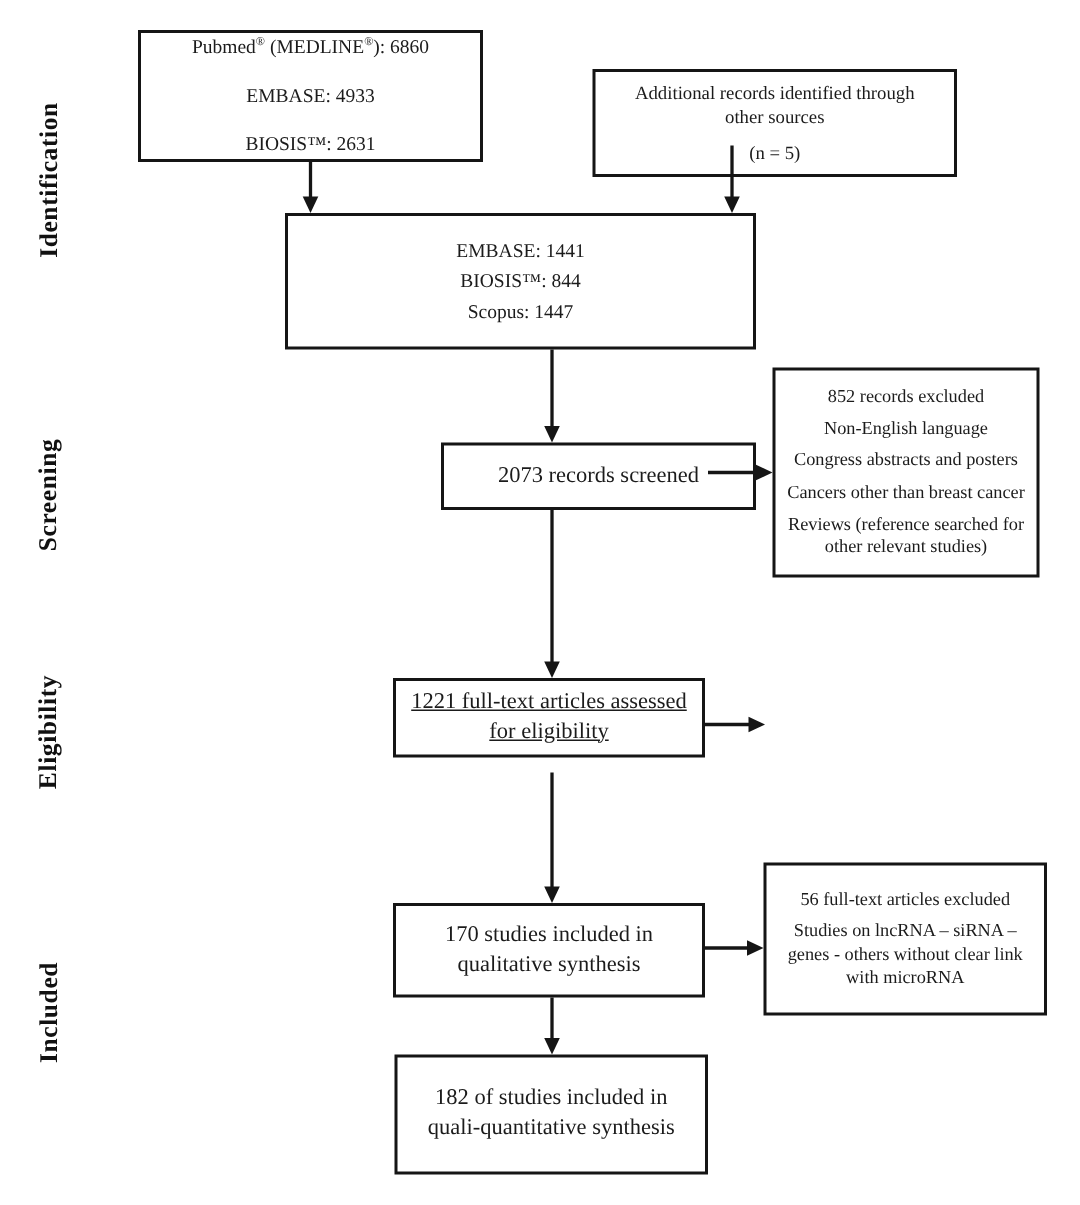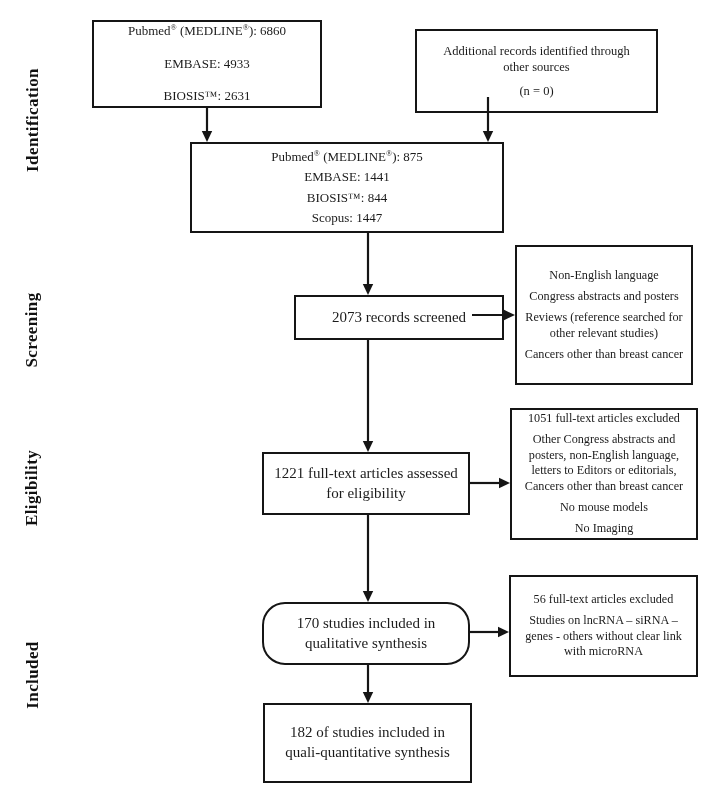--- a/index.html
+++ b/index.html
@@ -36,27 +36,27 @@
   .db { font-size: 13px; }
   .db .line { line-height: 20.5px; }
   .addl { font-size: 12.5px; padding: 2px 14px; }
   .addl .line { line-height: 16px; margin: 4px 0; }
   .main { font-size: 15px; line-height: 1.32; padding: 2px 8px; }
   .excl { font-size: 12.2px; padding: 3px 6px; }
   .excl .line { line-height: 1.28; margin: 2.8px 0; }
   sup { font-size: 62%; vertical-align: super; line-height: 0; }
   
   #box-databases-identified { left: 92px;  top: 20px;  width: 230px; height: 88px; gap: 12px; }
-  #box-additional-records   { left: 395px; top: 29px;  width: 243px; height: 84px; margin-left: 20px; }
+  #box-additional-records   { left: 395px; top: 46px;  width: 243px; height: 72px; }
   #box-databases-screened   { left: 190px; top: 142px; width: 314px; height: 91px; }
   #box-records-screened     { left: 262px; top: 295px; width: 210px; height: 45px; margin-left: 32px; }
   #box-records-excluded     { left: 515px; top: 245px; width: 178px; height: 140px; }
-  #box-fulltext-assessed    { left: 262px; top: 452px; width: 208px; height: 63px; }
+  #box-fulltext-assessed    { left: 262px; top: 452px; width: 208px; height: 53px; text-decoration: underline; }
   #box-fulltext-excluded    { left: 510px; top: 408px; width: 188px; height: 132px; }
-  #box-qualitative          { left: 262px; top: 602px; width: 208px; height: 63px; border-radius: 23px; }
+  #box-qualitative          { left: 262px; top: 602px; width: 208px; height: 63px; }
   #box-56-excluded          { left: 509px; top: 575px; width: 189px; height: 102px; }
   #box-quantitative         { left: 263px; top: 703px; width: 209px; height: 80px; }
   
   #vlabel-identification { left: 33px; top: 120px; }
   #vlabel-screening      { left: 32px; top: 330px; }
   #vlabel-eligibility    { left: 32px; top: 488px; }
   #vlabel-included       { left: 33px; top: 675px; }
   #arrows { position: absolute; left: 0; top: 0; pointer-events: none; }
   #arrows line { stroke: #151515; stroke-width: 2.2; }
   #arrows polygon { fill: #151515; }
@@ -71,42 +71,36 @@
   <div class="vlabel" id="vlabel-eligibility">Eligibility</div>
   <div class="vlabel" id="vlabel-included">Included</div>
 
   <div class="fbox db" id="box-databases-identified">
       <div class="line">Pubmed<sup>®</sup> (MEDLINE<sup>®</sup>): 6860</div>
       <div class="line">EMBASE: 4933</div>
       <div class="line">BIOSIS™: 2631</div>
     </div>
   <div class="fbox addl" id="box-additional-records">
       <div class="line">Additional records identified through other sources</div>
-      <div class="line">(n = 0)</div>
+      <div class="line">(n = 5)</div>
     </div>
   <div class="fbox db" id="box-databases-screened">
-      <div class="line">Pubmed<sup>®</sup> (MEDLINE<sup>®</sup>): 875</div>
       <div class="line">EMBASE: 1441</div>
       <div class="line">BIOSIS™: 844</div>
       <div class="line">Scopus: 1447</div>
     </div>
   <div class="fbox main" id="box-records-screened">2073 records screened</div>
   <div class="fbox excl" id="box-records-excluded">
+      <div class="line">852 records excluded</div>
       <div class="line">Non-English language</div>
       <div class="line">Congress abstracts and posters</div>
+      <div class="line">Cancers other than breast cancer</div>
       <div class="line">Reviews (reference searched for other relevant studies)</div>
-      <div class="line">Cancers other than breast cancer</div>
     </div>
   <div class="fbox main" id="box-fulltext-assessed">1221 full-text articles assessed for eligibility</div>
-  <div class="fbox excl" id="box-fulltext-excluded">
-      <div class="line">1051 full-text articles excluded</div>
-      <div class="line">Other Congress abstracts and posters, non-English language, letters to Editors or editorials, Cancers other than breast cancer</div>
-      <div class="line">No mouse models</div>
-      <div class="line">No Imaging</div>
-    </div>
   <div class="fbox main" id="box-qualitative">170 studies included in qualitative synthesis</div>
   <div class="fbox excl" id="box-56-excluded">
       <div class="line">56 full-text articles excluded</div>
       <div class="line">Studies on lncRNA – siRNA – genes - others without clear link with microRNA</div>
     </div>
   <div class="fbox main" id="box-quantitative">182 of studies included in quali-quantitative synthesis</div>
 
   <svg id="arrows" width="720" height="803" viewBox="0 0 720 803">
     <g>
       <line x1="207" y1="108" x2="207" y2="132"></line>

